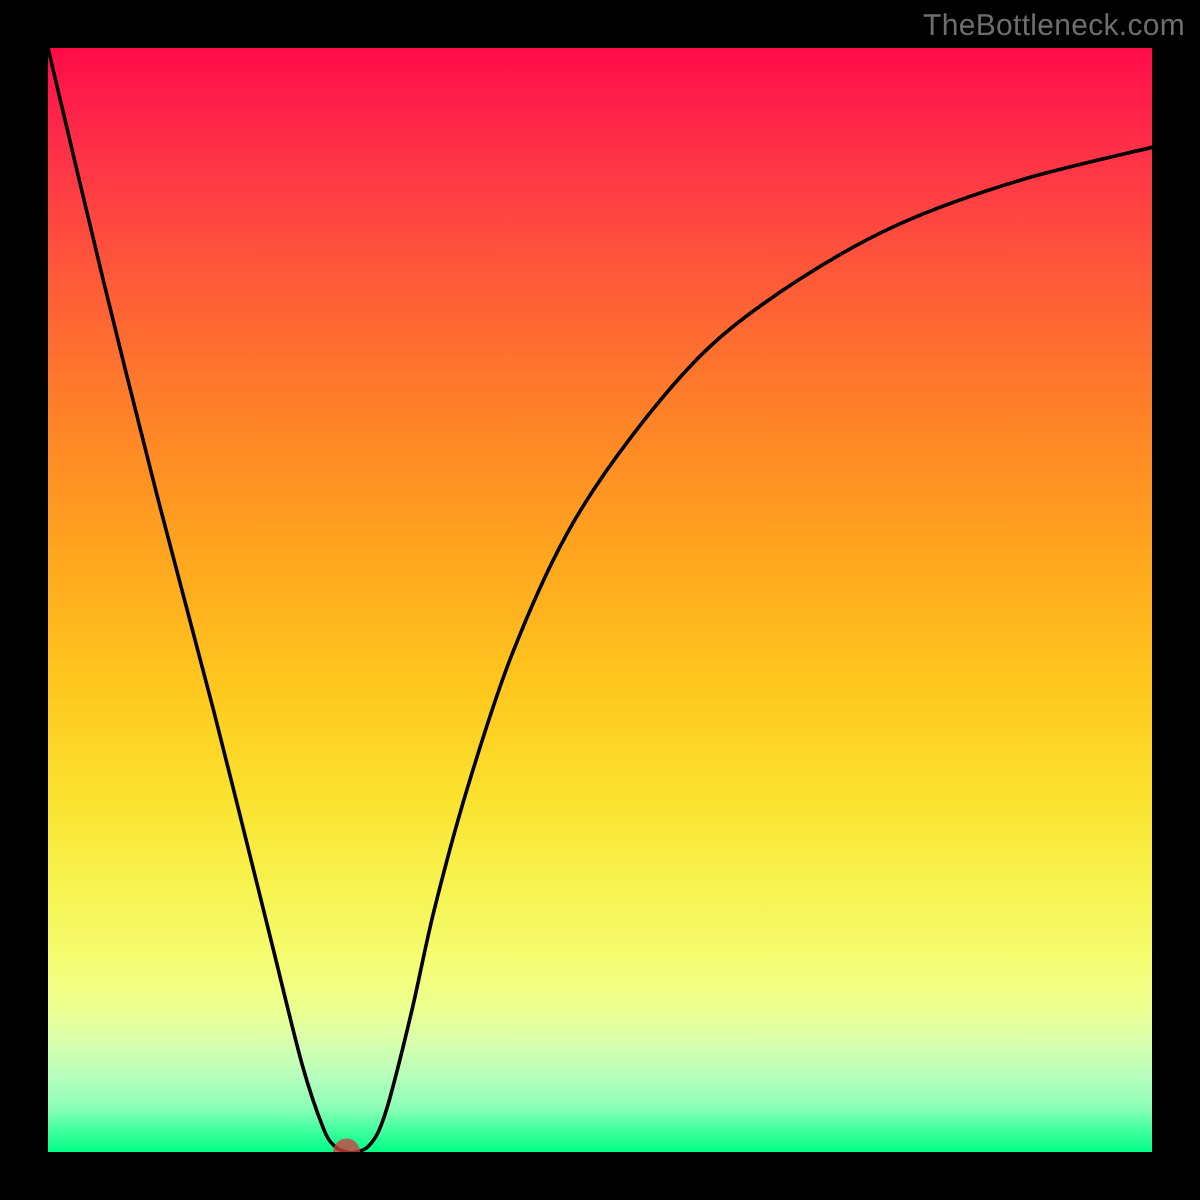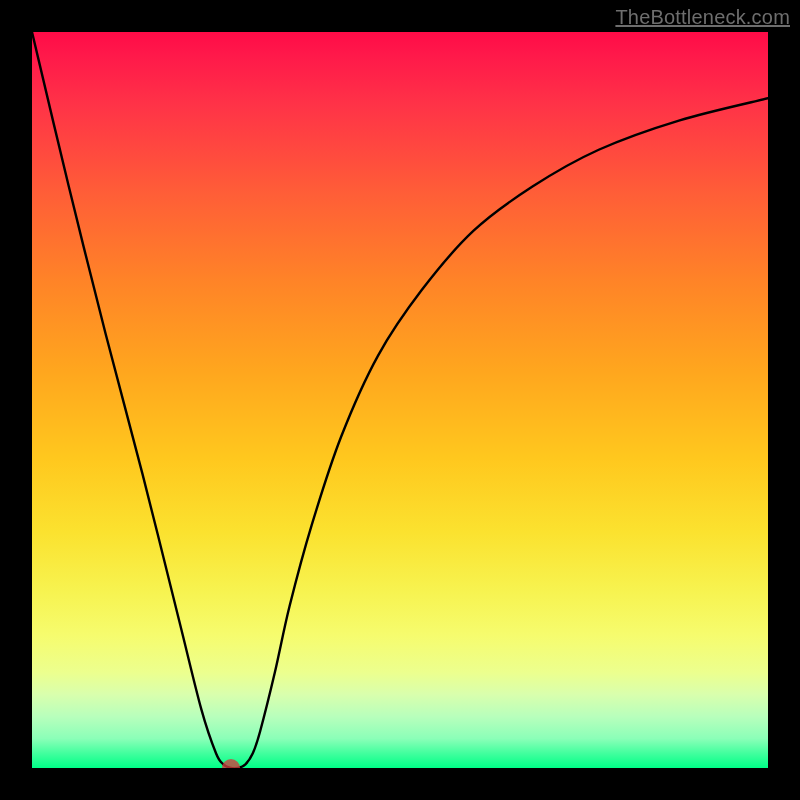--- a/index.html
+++ b/index.html
@@ -50,21 +50,20 @@
   }
   .watermark {
     position: absolute;
     top: 6px;
     right: 10px;
     color: #6e6e6e;
     font-size: 20px;
     font-weight: 500;
     letter-spacing: 0.2px;
     user-select: none;
-    text-decoration: underline;
   }
   svg.curve {
     position: absolute;
     inset: 0;
   }
   .marker {
     position: absolute;
     width: 18px;
     height: 18px;
     border-radius: 50%;

